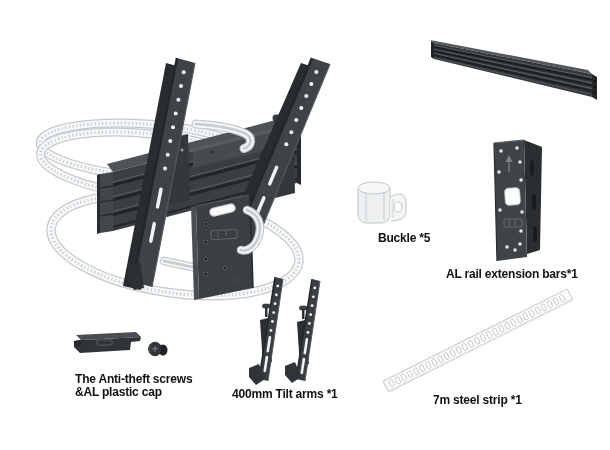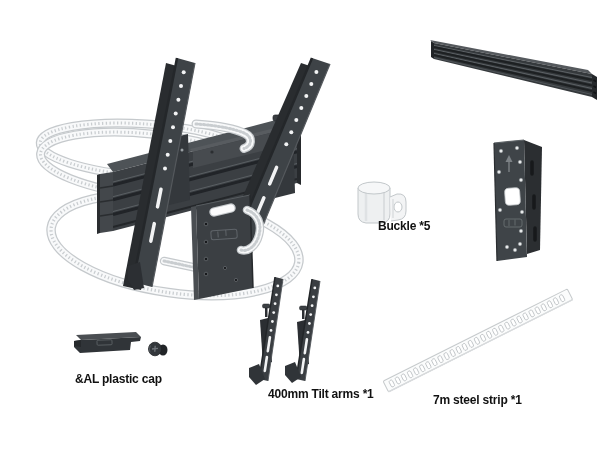--- a/index.html
+++ b/index.html
@@ -307,24 +307,26 @@
       <rect x="168.2" y="-8.5" width="3.6" height="7" rx="1.5"></rect>
           <rect x="175" y="-8.5" width="3.6" height="7" rx="1.5"></rect>
       <rect x="181.8" y="-8.5" width="3.6" height="7" rx="1.5"></rect>
           <rect x="188.6" y="-8.5" width="3.6" height="7" rx="1.5"></rect>
       <rect x="195.4" y="-8.5" width="3.6" height="7" rx="1.5"></rect>
     </g>
     <line x1="0" y1="1" x2="206" y2="1" stroke="#d8dbdd" stroke-width="1.5"></line>
   </g>
 </svg>
 
-<div class="part-label" style="left:352px; top:220px;padding-left:26px;">Buckle *5</div>
-
+<div class="part-label" style="left:352px; top:232px;padding-left:26px;">Buckle *5</div>
+
+<div class="part-label" style="left:446px; top:268px;">AL rail extension bars*1</div>
 
 <div class="part-label" style="left:75px; top:373px;">
+  <div>The Anti-theft screws</div>
   <div>&amp;AL plastic cap</div>
 </div>
 
-<div class="part-label" style="left:232px; top:388px;margin-left:36px;">400mm Tilt arms *1</div>
+<div class="part-label" style="left:232px; top:388px;">400mm Tilt arms *1</div>
 
 <div class="part-label" style="left:393px; top:394px;margin-left:40px;">7m steel strip *1</div>
 
 </div>
 
 </body></html>

